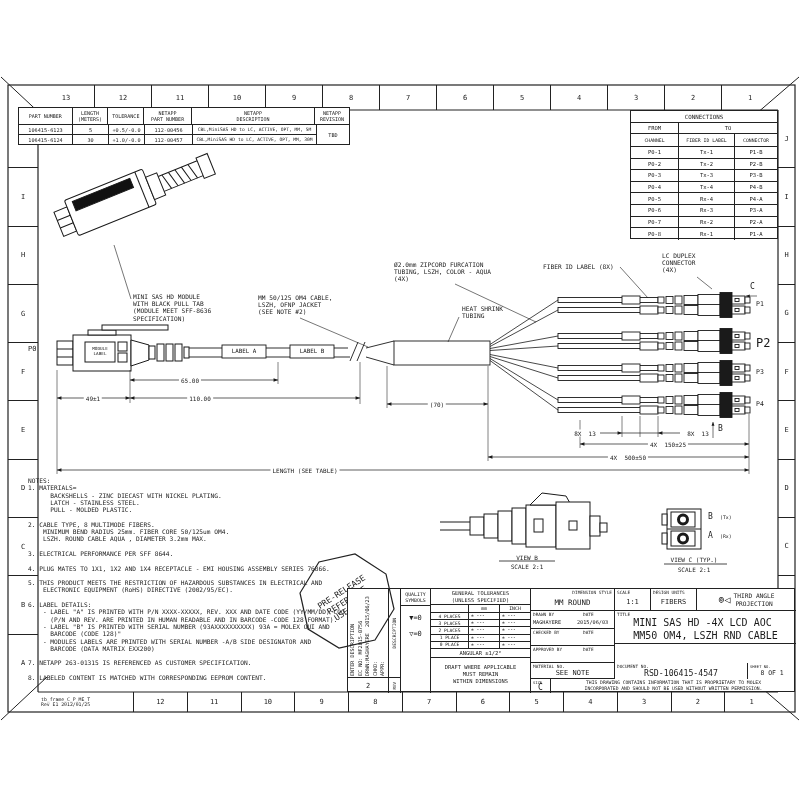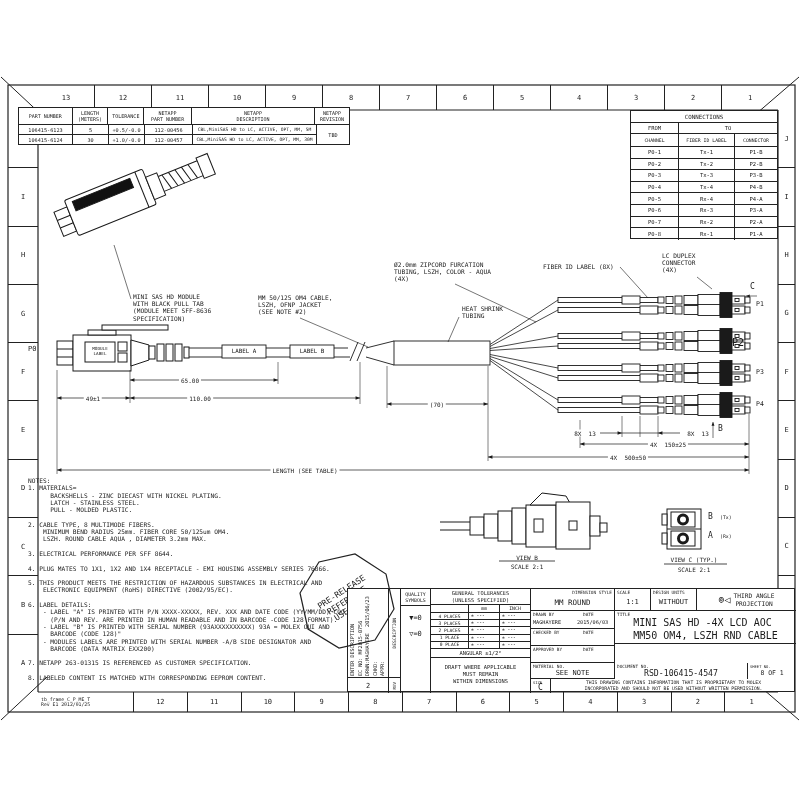--- a/index.html
+++ b/index.html
@@ -339,21 +339,21 @@
 CONNECTOR
 (4X)</div>
 
   <div class="t ctr" style="left:86px;top:343px;width:28px;height:18px;font-size:4.3px;line-height:1.1;text-align:center">MODULE
 LABEL</div>
   <div class="t ctr" style="left:222px;top:345px;width:44px;height:13px;font-size:5.8px">LABEL A</div>
   <div class="t ctr" style="left:290px;top:345px;width:44px;height:13px;font-size:5.8px">LABEL B</div>
 
   <div class="t" style="left:28px;top:346px;font-size:7px">P0</div>
   <div class="t" style="left:756px;top:301px;font-size:6.5px">P1</div>
-  <div class="t" style="left:732px;top:337px;font-size:10px">P2</div>
+  <div class="t" style="left:756px;top:337px;font-size:12px">P2</div>
   <div class="t" style="left:756px;top:369px;font-size:6.5px">P3</div>
   <div class="t" style="left:756px;top:401px;font-size:6.5px">P4</div>
   <div class="t" style="left:750px;top:283px;font-size:8px">C</div>
   <div class="t" style="left:718px;top:425px;font-size:8px">B</div>
 
   <div class="dim" style="left:93px;top:398px">49±1</div>
   <div class="dim" style="left:190px;top:380px">65.00</div>
   <div class="dim" style="left:200px;top:398px">110.00</div>
   <div class="dim" style="left:437px;top:404px">(70)</div>
   <div class="dim" style="left:585px;top:433px">8X  13</div>
@@ -495,21 +495,21 @@
     </div>
     <div class="box ctr" style="left:203px;top:90px;width:245px;height:14px;border-width:0;font-size:4.7px;white-space:pre;line-height:1.3">THIS DRAWING CONTAINS INFORMATION THAT IS PROPRIETARY TO MOLEX
 INCORPORATED AND SHOULD NOT BE USED WITHOUT WRITTEN PERMISSION.</div>
 
     <div class="box" style="left:267px;top:0;width:36px;height:22px;border-width:0 1px 1px 0">
       <span class="lbl">SCALE</span>
       <div class="ctr" style="height:100%;padding-top:5px;font-size:7px">1:1</div>
     </div>
     <div class="box" style="left:303px;top:0;width:46px;height:22px;border-width:0 1px 1px 0">
       <span class="lbl">DESIGN UNITS</span>
-      <div class="ctr" style="height:100%;padding-top:5px;font-size:7px">WITHOUT</div>
+      <div class="ctr" style="height:100%;padding-top:5px;font-size:7px">FIBERS</div>
     </div>
     <div class="box ctr" style="left:349px;top:0;width:99px;height:22px;border-width:0 0 1px 0;gap:3px">
       <span style="font-size:10px">⊚◁</span>
       <span style="font-size:6.2px;white-space:pre;line-height:1.2">THIRD ANGLE
 PROJECTION</span>
     </div>
     <div class="box" style="left:267px;top:22px;width:181px;height:33px;border-width:0 0 1px 0">
       <span class="lbl">TITLE</span>
       <div class="ctr" style="height:100%;padding-top:4px;font-size:10px;white-space:pre;text-align:left;line-height:1.35">MINI SAS HD -4X LCD AOC
 MM50 OM4, LSZH RND CABLE</div>

